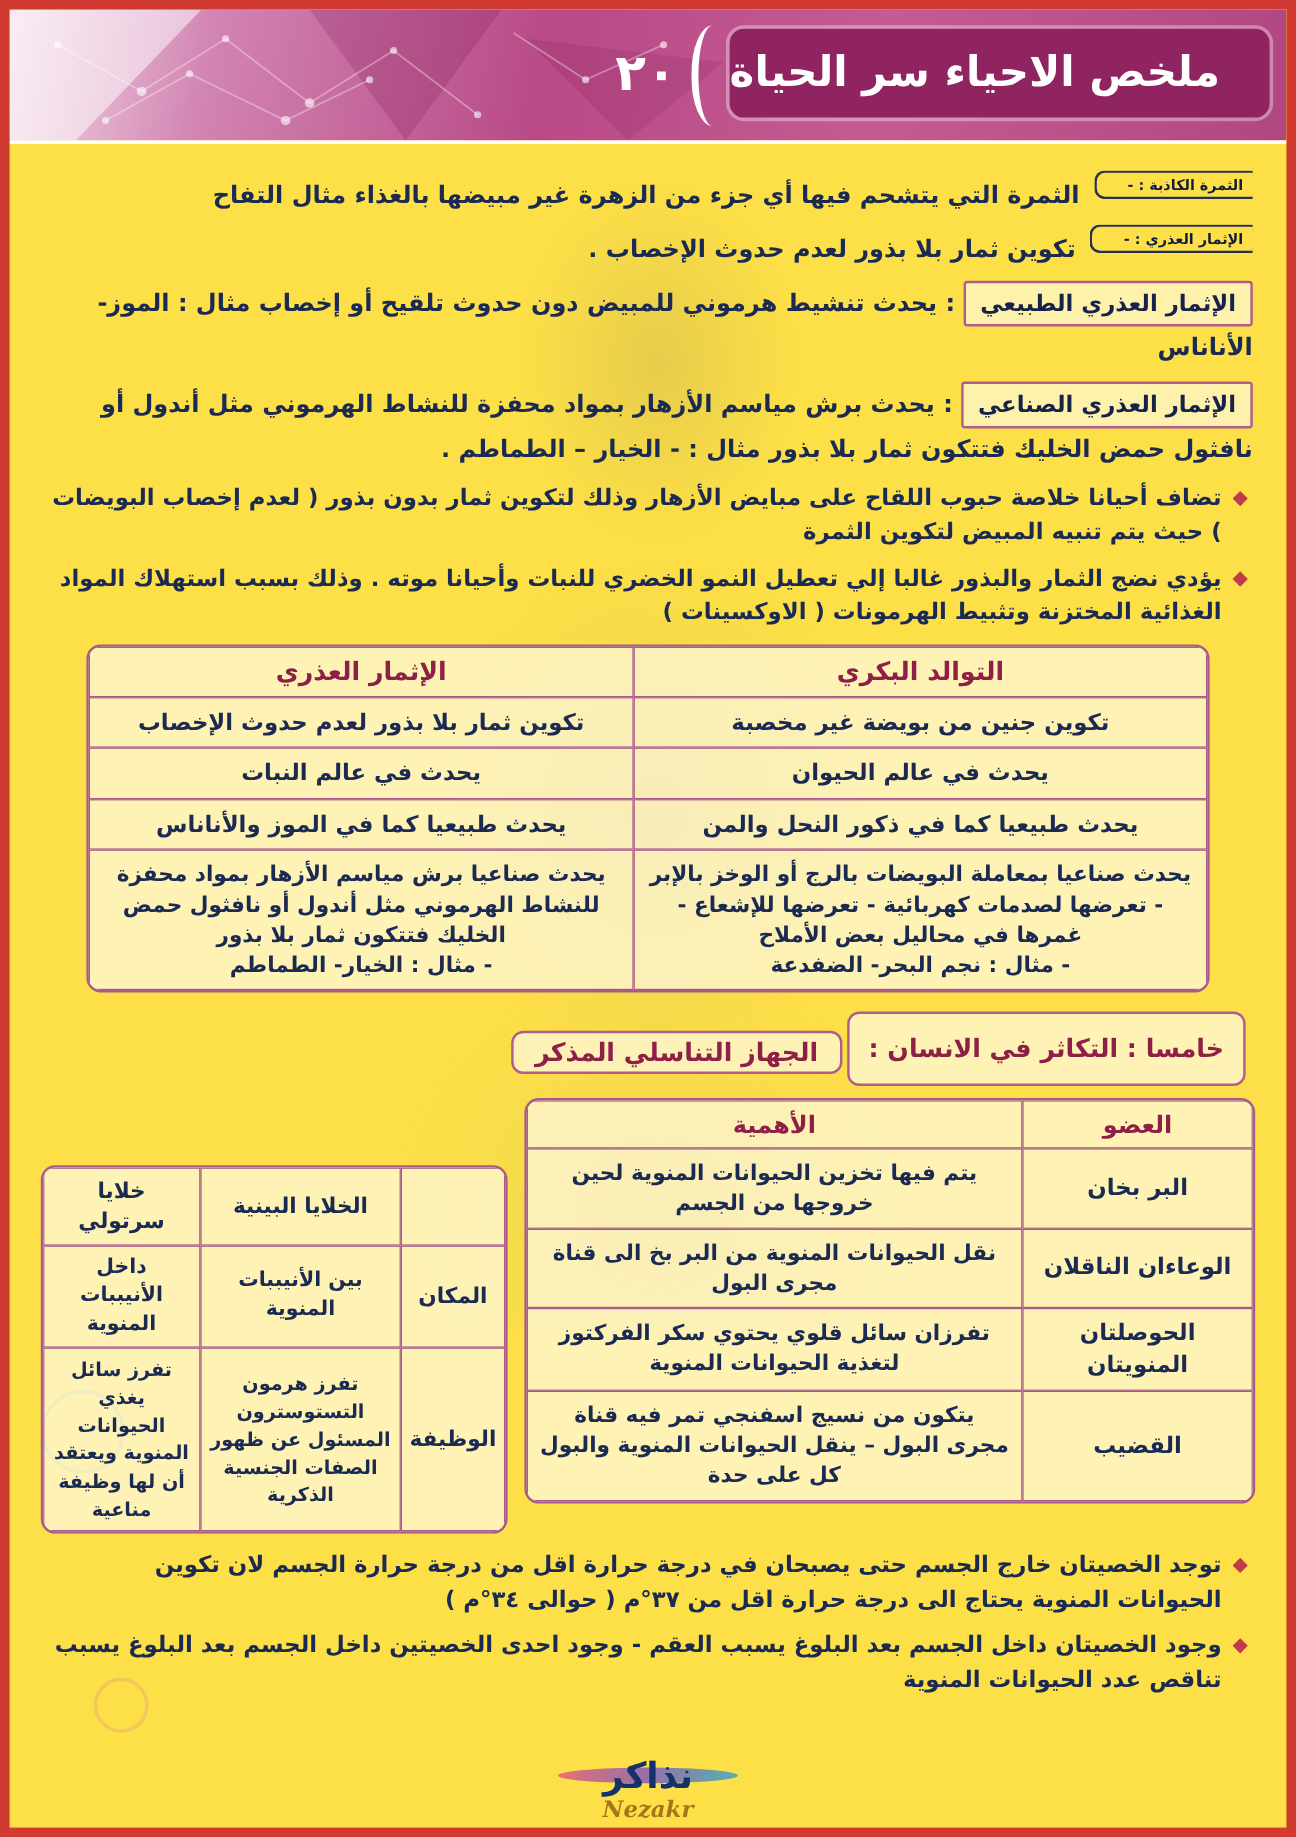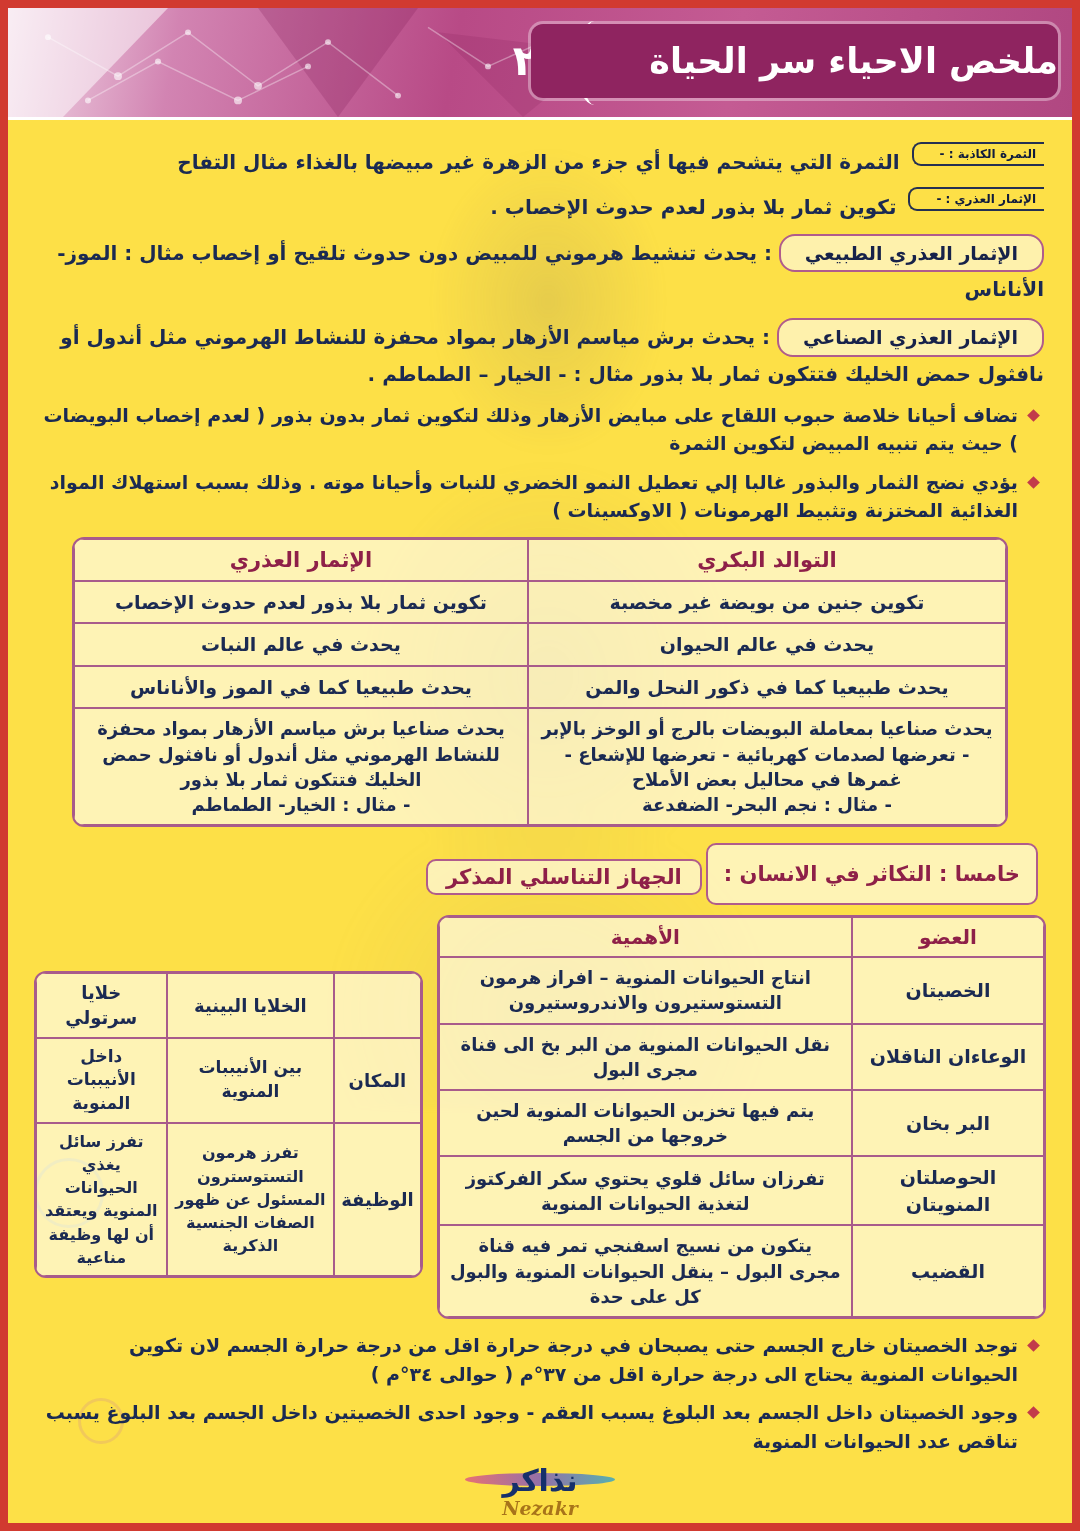--- a/index.html
+++ b/index.html
@@ -16,24 +16,24 @@
   }
 
   
   .banner {
     position:relative; height:112px; overflow:hidden;
     background:linear-gradient(100deg,#f2dbe8 0%,#d284b2 16%,#b84a86 42%,#c45b93 68%,#b04781 100%);
     border-bottom:3px solid #ffffff;
   }
   .banner-svg { position:absolute; inset:0; width:100%; height:100%; }
   .title-box {
-    position:absolute; top:16px; right:14px; width:527px; height:74px;
+    position:absolute; top:16px; right:14px; width:450px; height:74px;
     background:#8f2460; border-radius:12px;
     box-shadow:0 0 0 3px rgba(255,255,255,.35);
-    display:flex; align-items:center; justify-content:flex-start;
+    display:flex; align-items:center; justify-content:flex-end;
   }
   .title-box span { color:#ffffff; font-size:35px; white-space:nowrap; }
   .bracket {
     position:absolute; top:13px; right:460px; width:36px; height:84px;
     border-left:6px solid #ffffff; border-radius:50% / 50%;
   }
   .page-number {
     position:absolute; top:28px; right:508px;
     color:#ffffff; font-size:42px;
   }
@@ -60,22 +60,22 @@
     flex:0 0 auto;
     border:2px solid #243052; border-right:none;
     border-radius:9px 0 0 9px;
     padding:3px 8px 3px 26px;
     font-size:12px; color:#111c3d; white-space:nowrap;
   }
   .def-text { font-size:20px; line-height:1.5; padding-top:5px; color:#1b2a52; }
 
   .labeled { margin:12px 2px 0 0; font-size:20px; line-height:1.7; color:#1b2a52; }
   .pill {
-    display:inline-block; border:2px solid #b05c8c; border-radius:16px;
-    padding:1px 24px; color:#17224a; font-size:19px;
+    display:inline-block; border:2px solid #b05c8c; border-radius:3px;
+    padding:1px 12px; color:#17224a; font-size:19px;
     background:rgba(255,255,255,.55);
     text-align:center;
   }
 
   .bullet { display:flex; gap:11px; align-items:flex-start; margin:10px 8px 0 4px; }
   .bullet .marker { flex:0 0 auto; width:9px; height:9px; background:#c23b4a; transform:rotate(45deg); margin-top:10px; }
   .bullet p { font-size:19px; line-height:1.5; color:#1b2a52; }
 
   
   .tbl { border:2px solid #a85b8b; border-radius:12px; overflow:hidden; background:rgba(255,255,255,.6); }
@@ -224,30 +224,26 @@
     <div class="tables-row">
 
       <div class="tbl organ-wrap">
         <table>
           <tbody>
               <tr>
             <th>العضو</th>
             <th>الأهمية</th>
           </tr>
           <tr>
-            <td class="organ">الخصيتان</td>
-            <td class="imp">انتاج الحيوانات المنوية – افراز هرمون التستوستيرون والاندروستيرون</td>
+            <td class="organ">البر بخان</td>
+            <td class="imp">يتم فيها تخزين الحيوانات المنوية لحين خروجها من الجسم</td>
           </tr>
           <tr>
             <td class="organ">الوعاءان الناقلان</td>
             <td class="imp">نقل الحيوانات المنوية من البر بخ الى قناة مجرى البول</td>
-          </tr>
-          <tr>
-            <td class="organ">البر بخان</td>
-            <td class="imp">يتم فيها تخزين الحيوانات المنوية لحين خروجها من الجسم</td>
           </tr>
           <tr>
             <td class="organ">الحوصلتان المنويتان</td>
             <td class="imp">تفرزان سائل قلوي يحتوي سكر الفركتوز لتغذية الحيوانات المنوية</td>
           </tr>
           <tr>
             <td class="organ">القضيب</td>
             <td class="imp">يتكون من نسيج اسفنجي تمر فيه قناة مجرى البول – ينقل الحيوانات المنوية والبول كل على حدة</td>
           </tr>
         </tbody>

